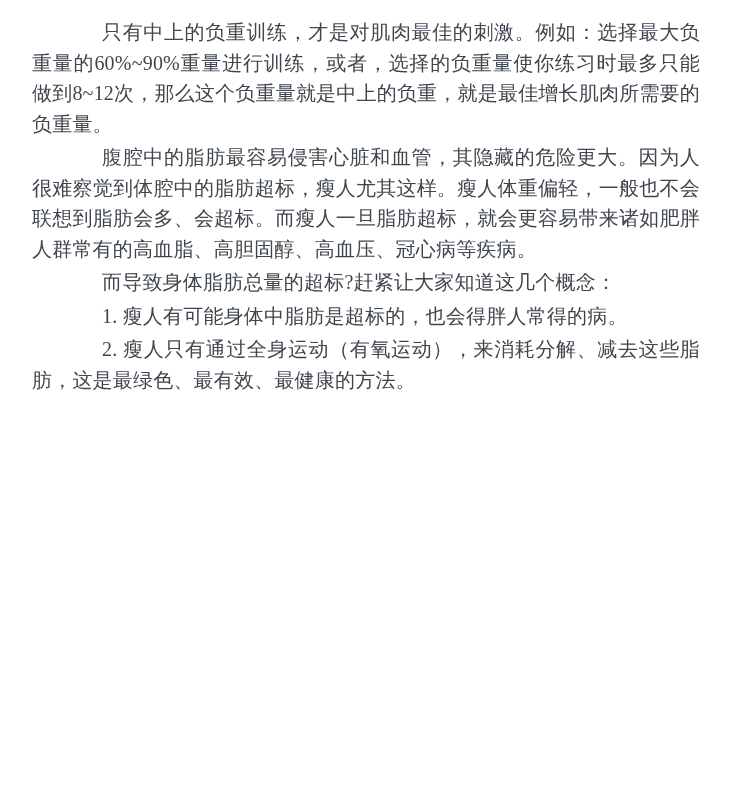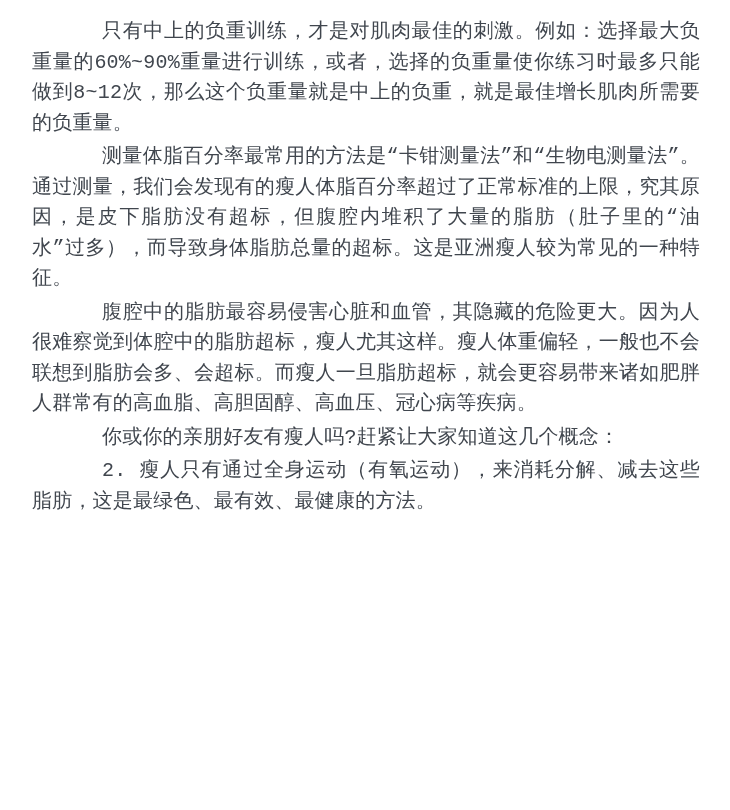--- a/index.html
+++ b/index.html
@@ -14,35 +14,35 @@
   }
   .page {
     box-sizing: border-box;
     width: 730px;
     height: 810px;
     background: #ffffff;
     padding: 17px 30px 0 32px;
   }
   .article p {
     margin: 0 0 3px 0;
-    font-family: Liberation Mono, monospace;
+    font-family: Liberation Serif, serif;
     font-size: 20px;
     line-height: 30.5px;
     color: #40464e;
     text-align: justify;
     text-justify: inter-ideograph;
     text-indent: 70px;
     letter-spacing: 0.2px;
     word-break: break-all;
   }
 </style>
 </head>
 <body>
 
 <div class="page">
   <div class="article">
     <p>只有中上的负重训练，才是对肌肉最佳的刺激。例如：选择最大负重量的60%~90%重量进行训练，或者，选择的负重量使你练习时最多只能做到8~12次，那么这个负重量就是中上的负重，就是最佳增长肌肉所需要的负重量。</p>
-    <p>测量体脂百分率最常用的方法是“卡钳测量法”和“生物电测量法”。通过测量，我们会发现有的瘦人体脂百分率超过了正常标准的上限，究其原因，是皮下脂肪没有超标，但腹腔内堆积了大量的脂肪（肚子里的“油水”过多），而导致身体脂肪总量的超标。这是亚洲瘦人较为常见的一种特征。</p>
     <p>腹腔中的脂肪最容易侵害心脏和血管，其隐藏的危险更大。因为人很难察觉到体腔中的脂肪超标，瘦人尤其这样。瘦人体重偏轻，一般也不会联想到脂肪会多、会超标。而瘦人一旦脂肪超标，就会更容易带来诸如肥胖人群常有的高血脂、高胆固醇、高血压、冠心病等疾病。</p>
-    <p>你或你的亲朋好友有瘦人吗?赶紧让大家知道这几个概念：</p>
+    <p>而导致身体脂肪总量的超标?赶紧让大家知道这几个概念：</p>
+    <p>1. 瘦人有可能身体中脂肪是超标的，也会得胖人常得的病。</p>
     <p>2. 瘦人只有通过全身运动（有氧运动），来消耗分解、减去这些脂肪，这是最绿色、最有效、最健康的方法。</p>
   </div>
 </div>
 
 </body></html>

